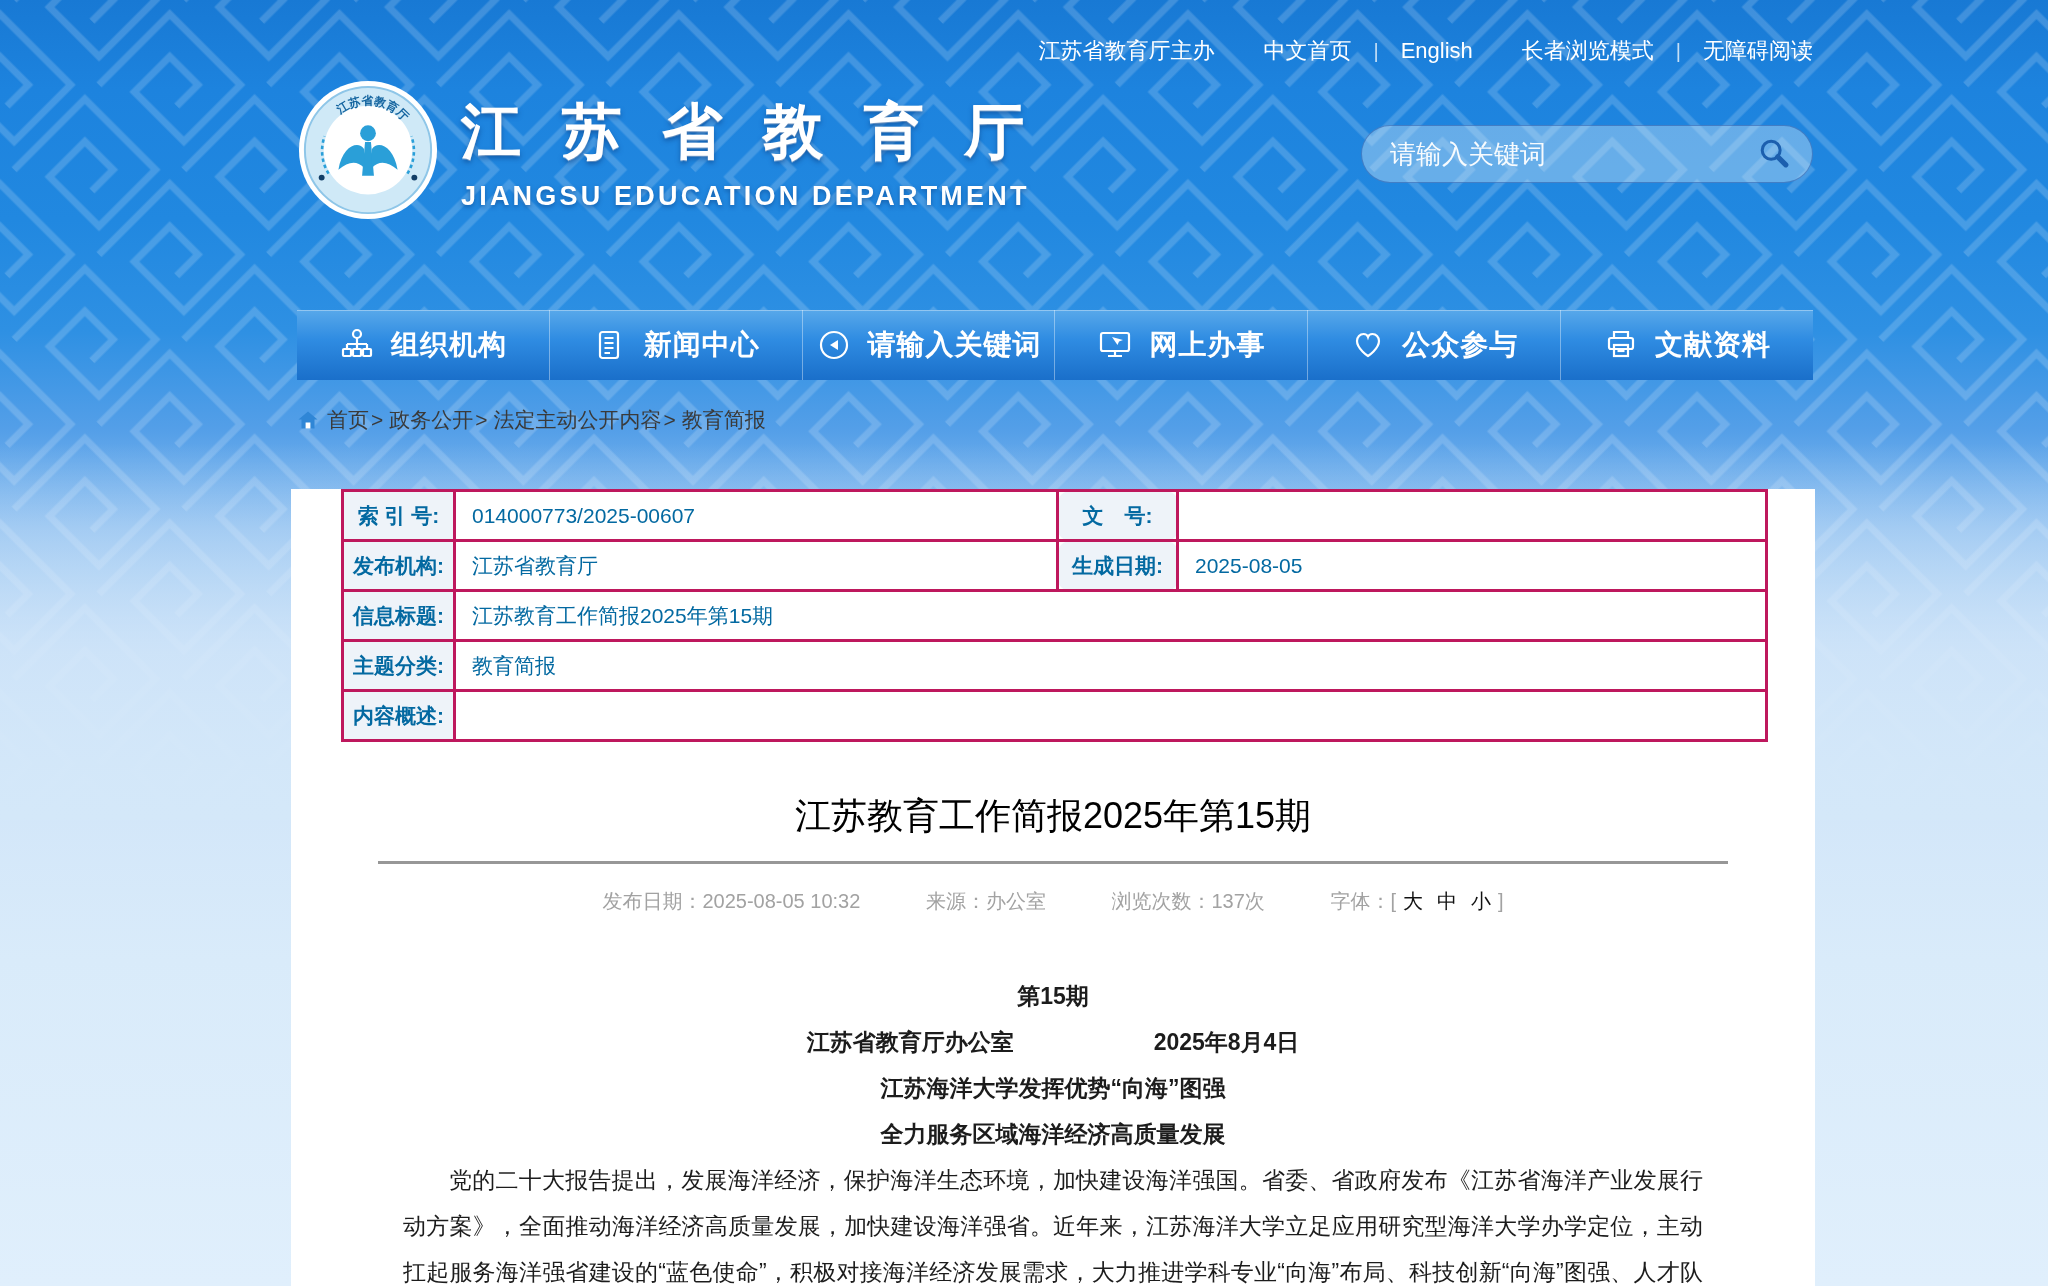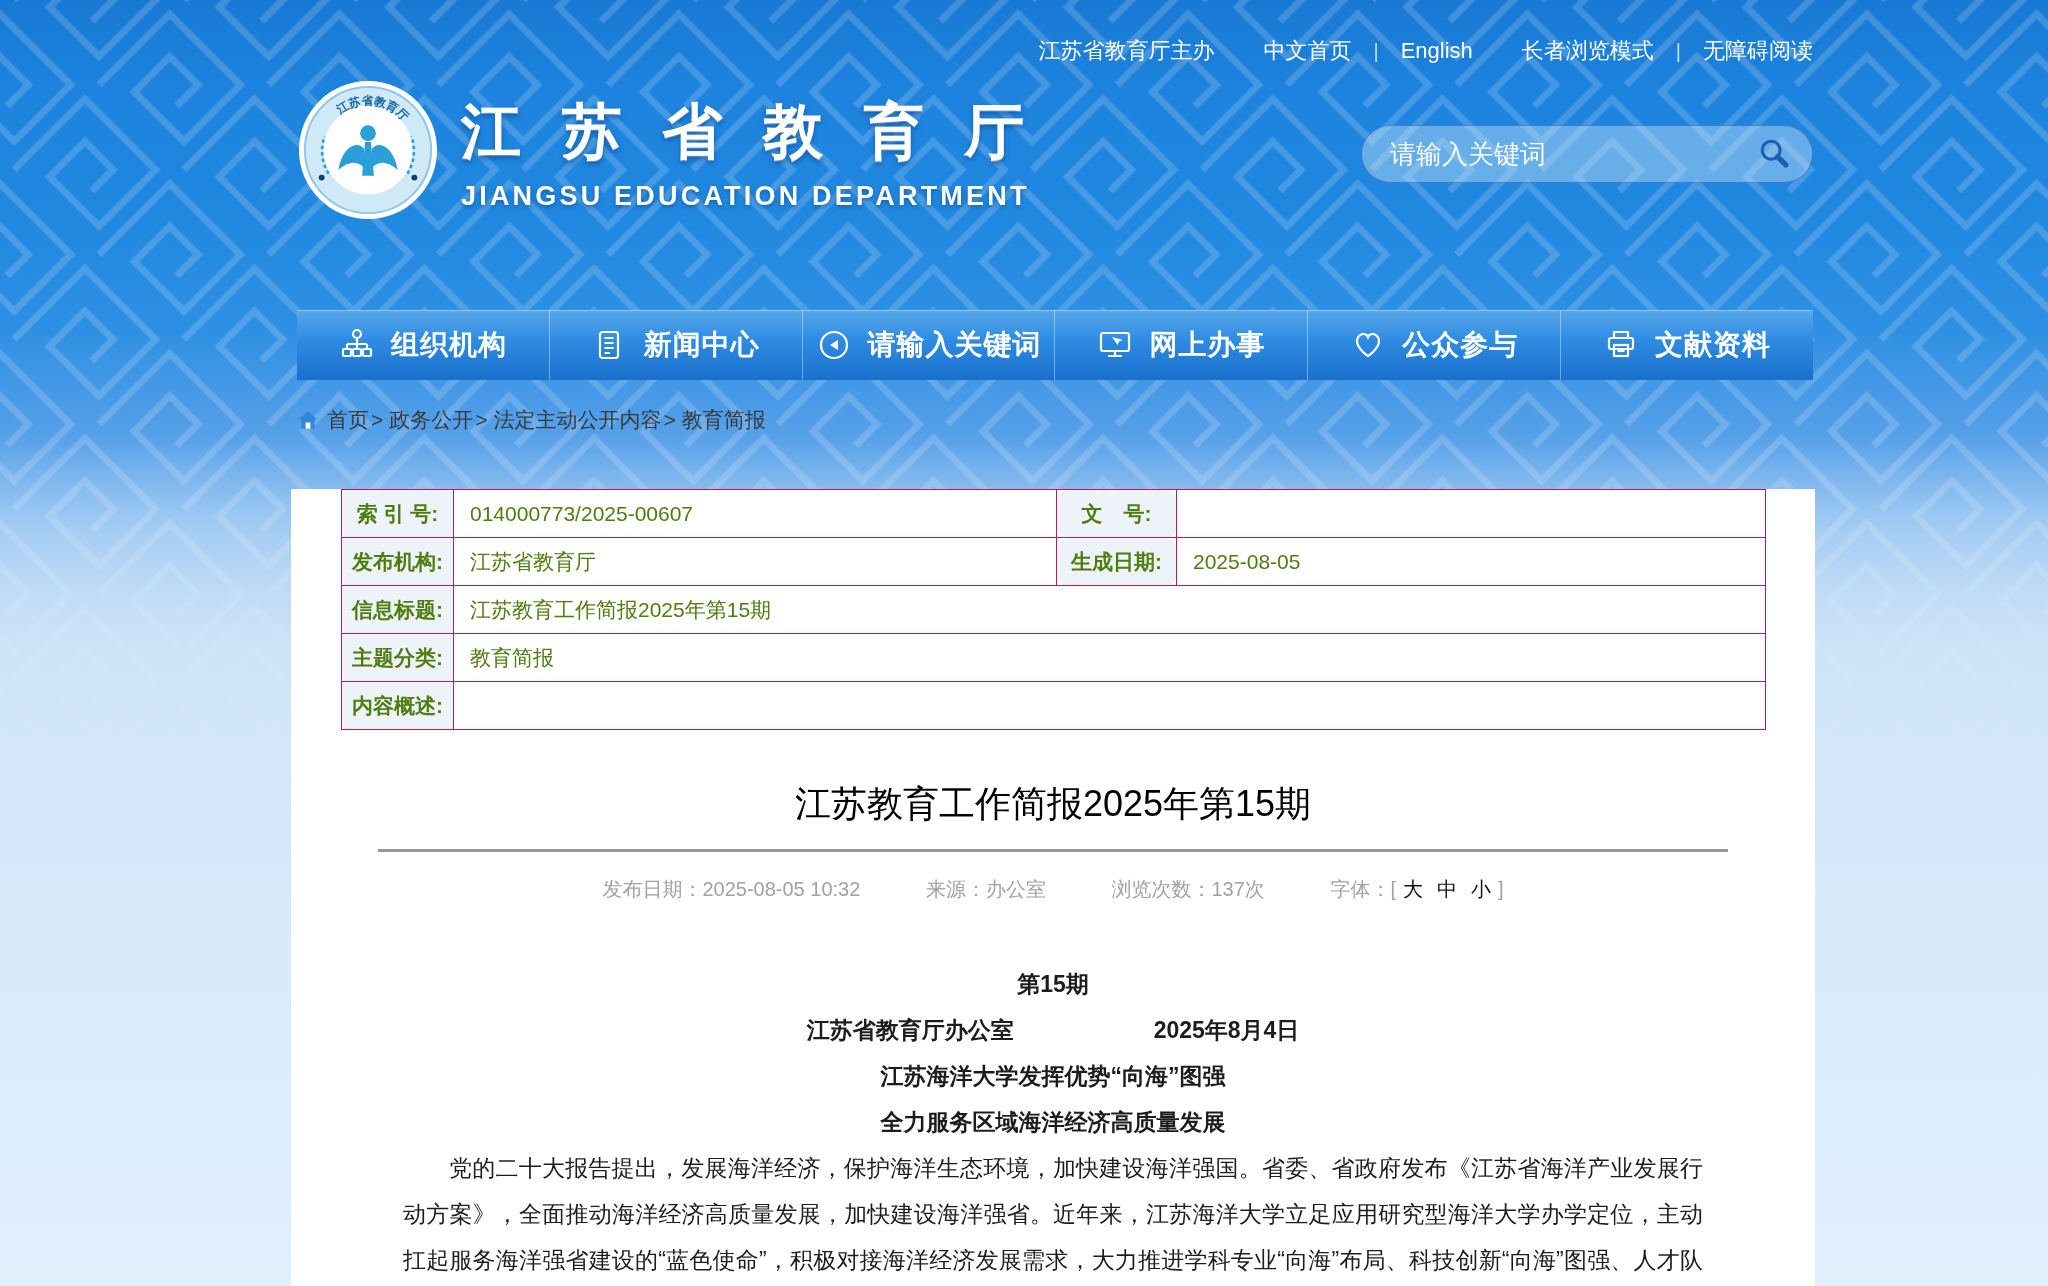--- a/index.html
+++ b/index.html
@@ -65,21 +65,21 @@
   .breadcrumb .home-ic{width:22px;height:22px;margin-right:8px;}
   .breadcrumb a{color:#3a3a3a;text-decoration:none;cursor:pointer;}
   .breadcrumb .bsep{margin:0 6px 0 2px;color:#3a3a3a;}
 
   
   .content-box{position:relative;margin-top:16px;margin-left:-6px;width:1524px;
     background:#fff;min-height:824px;padding-bottom:40px;box-sizing:border-box;}
 
   table.meta-table{margin:55px 50px 0 50px;border-collapse:collapse;
     width:1424px;table-layout:fixed;}
-  table.meta-table td{border:1px solid #be185d;height:45px;font-size:21px;color:#4d7c0f;}
+  table.meta-table td{border:3px solid #be185d;height:45px;font-size:21px;color:#0369a1;}
   td.lbl{background:#eef3f9;font-weight:bold;text-align:center;width:112px;}
   td.lbl.c3{width:120px;border-radius:12px;}
   td.val{padding-left:16px;background:#fff;}
   col.c1{width:112px;} col.c2{width:603px;} col.c3{width:120px;} col.c4{width:589px;}
 
   .article-title{margin-top:50px;text-align:center;font-size:36px;
     font-weight:500;color:#000;}
   .title-rule{margin:20px auto 0;width:1350px;height:3px;background:#979797;border:none;}
   .article-meta{margin-top:24px;text-align:center;font-size:20px;color:#a2a2a2;}
   .article-meta .mitem{margin:0 30px;}

